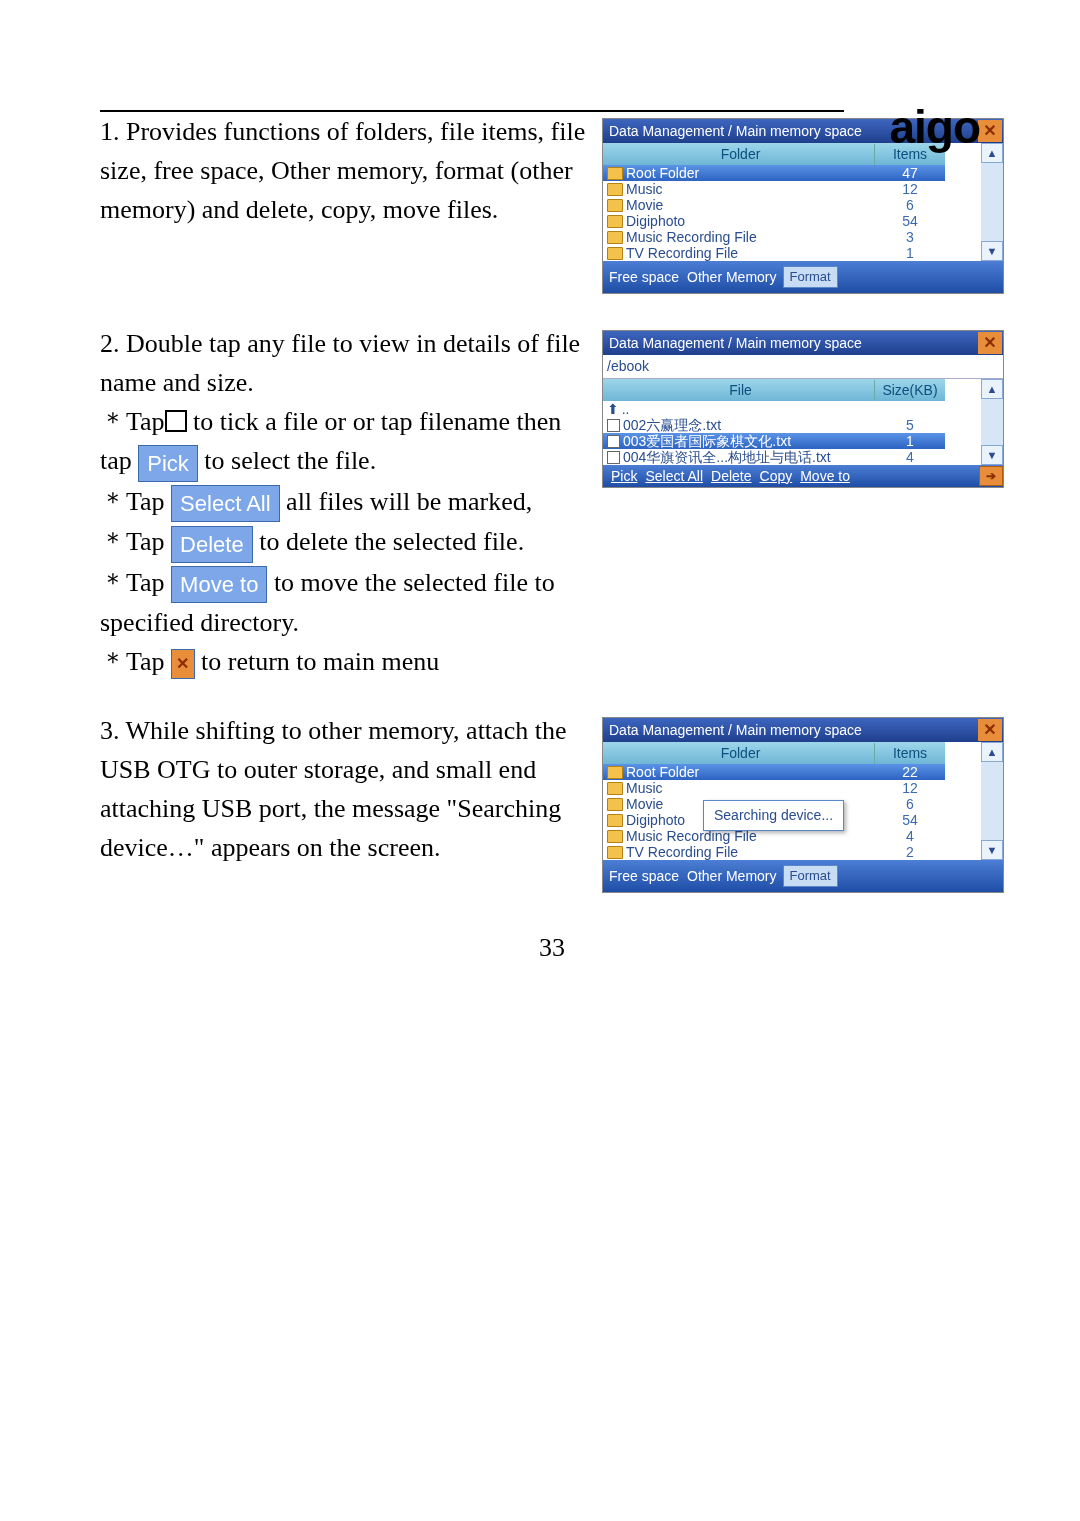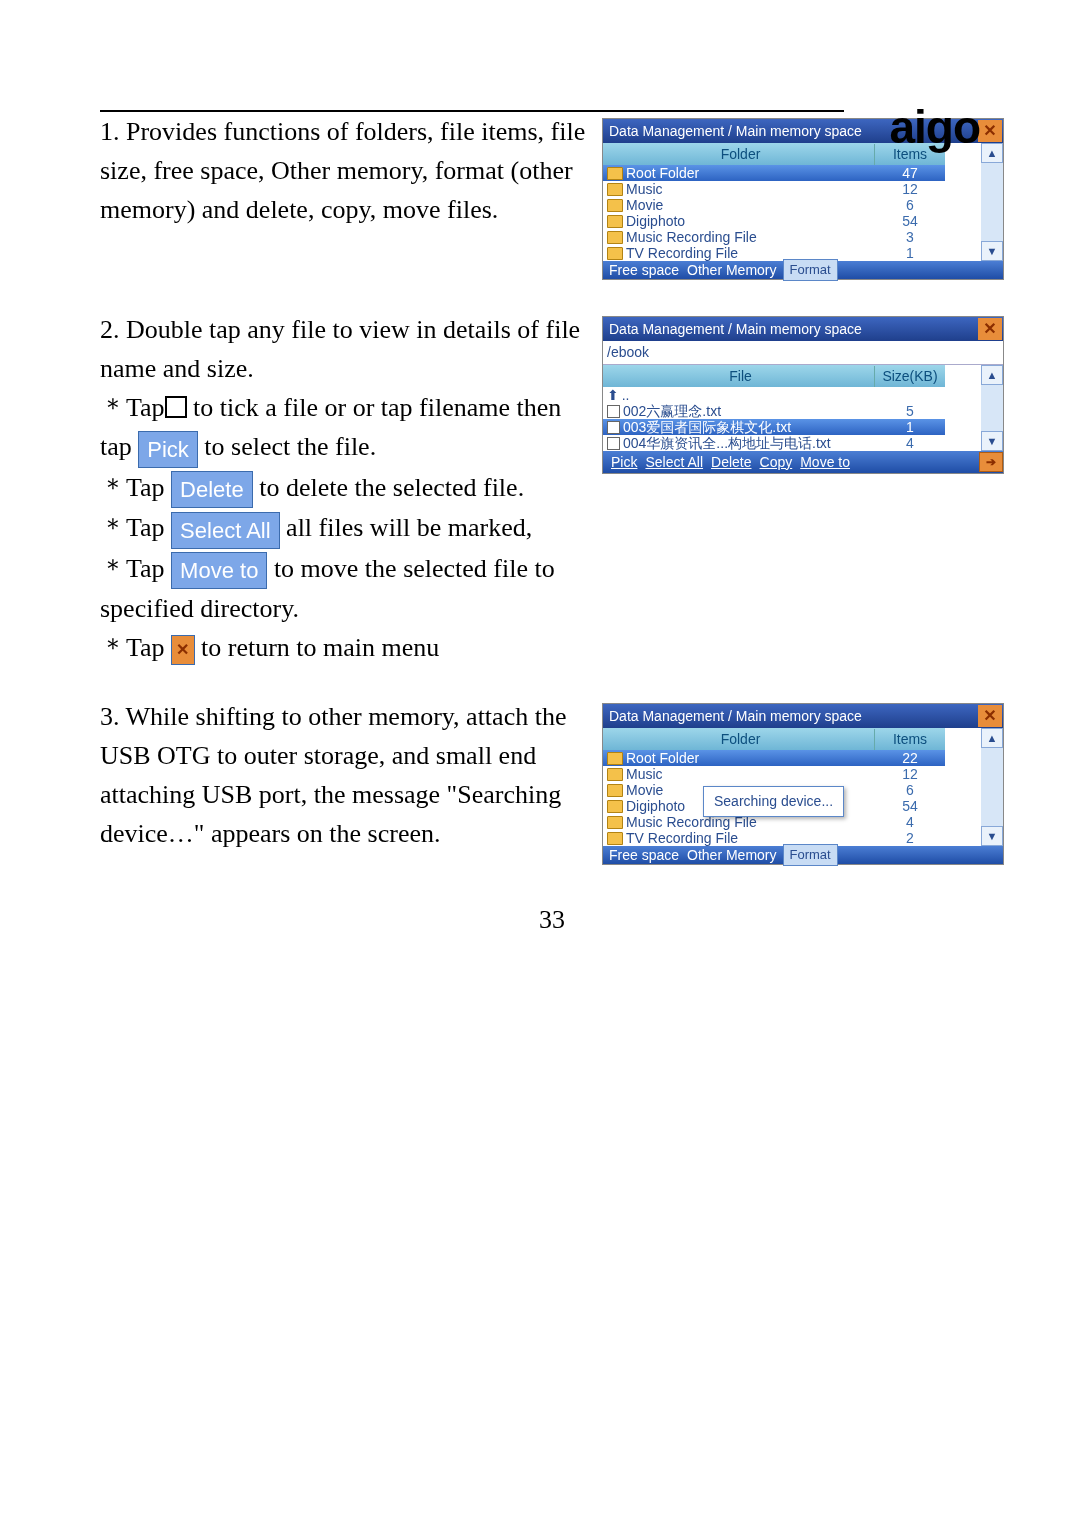--- a/index.html
+++ b/index.html
@@ -104,21 +104,21 @@
     width: 14px; height: 11px; background: #f4c14a; border:1px solid #b38312;
     border-radius: 1px 1px 0 0; display:inline-block;
   }
   .icon-check {
     width:11px; height:11px; border:1px solid #666; background:#fff; display:inline-block;
   }
   .footer-bar {
     background: linear-gradient(#4b7ed4,#1f4da6);
     color: #fff;
     font-size: 14px;
-    height: 18px;
+    height: 32px;
     display:flex;
     align-items:center;
     padding-left:4px;
     gap:4px;
   }
   .footer-bar .seg { padding: 0 2px; }
   .footer-bar .fmt-btn {
     background:#c8dcf4; color:#2a4d8f; padding:0 6px; border:1px solid #5b87c8;
     font-size:13px;
   }
@@ -240,24 +240,24 @@
       </div>
     </div>
 
     <div class="row">
       <div class="left-col">
         <div>2. Double tap any file to view in details of file name and size.</div>
         <div>
           <span>＊Tap</span><span class="chkbox-inline"></span><span> to tick a file or or tap filename then tap </span><span class="btn-chip">Pick</span><span> to select the file.</span>
         </div>
         <div>
+          <span>＊Tap </span><span class="btn-chip">Select All</span><span> all files will be marked,</span>
+        </div>
+        <div>
           <span>＊Tap </span><span class="btn-chip">Delete</span><span> to delete the selected file.</span>
-        </div>
-        <div>
-          <span>＊Tap </span><span class="btn-chip">Select All</span><span> all files will be marked,</span>
         </div>
         <div>
           <span>＊Tap </span><span class="btn-chip">Move to</span><span> to move the selected file to specified directory.</span>
         </div>
         <div>
           <span>＊Tap </span><span class="btn-chip orange">✕</span><span> to return to main menu</span>
         </div>
       </div>
       <div class="screenshot">
         <div class="titlebar">

